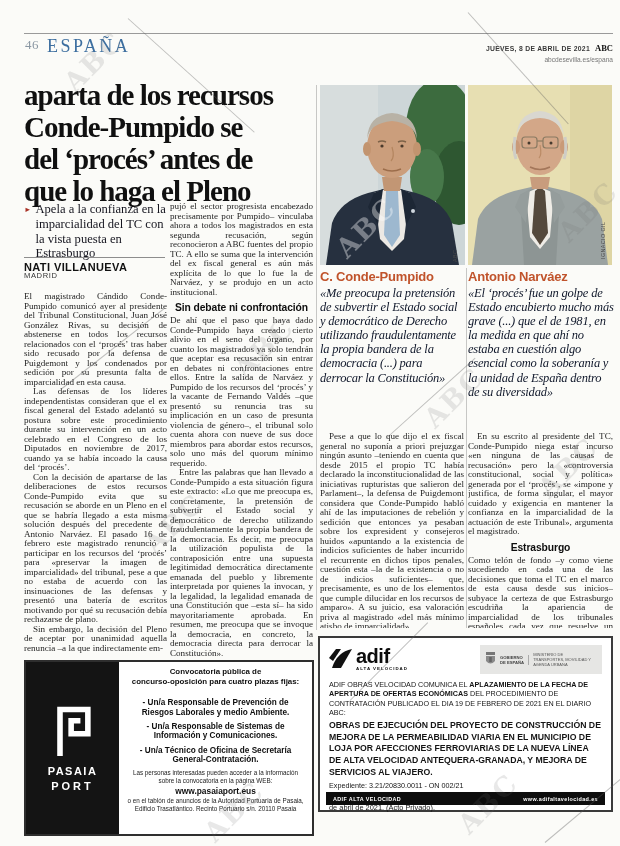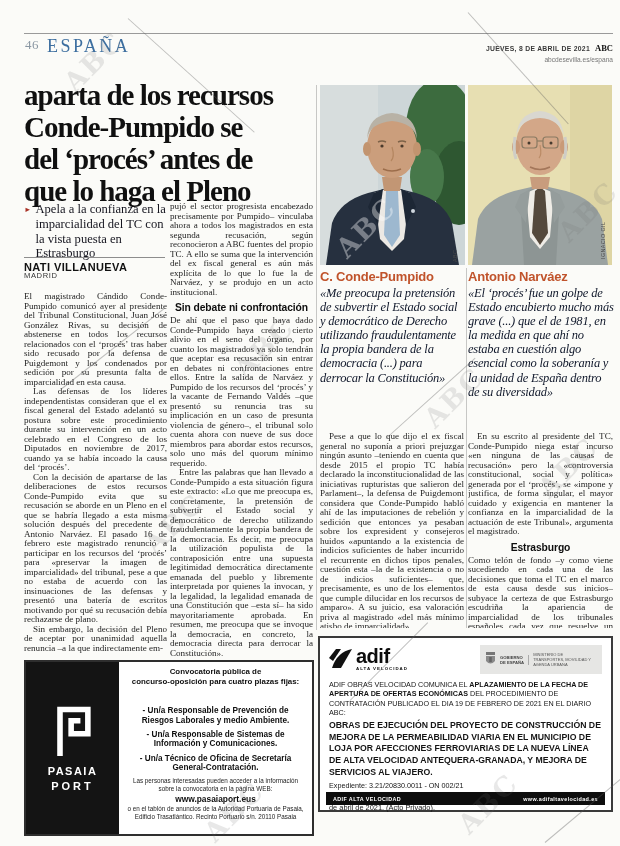--- a/index.html
+++ b/index.html
@@ -58,21 +58,21 @@
   .vr1{left:316px;top:85px;height:545px}
   .vr2{left:466px;top:268px;height:360px}
 
   
   .ad-pasaia{left:24px;top:660px;width:290px;height:176px;border:2px solid #2e2e2e;background:#fff;display:flex}
   .pasaia-panel{width:93px;background:#141414;color:#fff;display:flex;flex-direction:column;
                 align-items:center;justify-content:center;gap:3px}
   .pasaia-name{font-family:"Liberation Sans",sans-serif;font-weight:700;font-size:11px;letter-spacing:1.5px;margin-top:6px}
   .pasaia-port{font-family:"Liberation Sans",sans-serif;font-weight:700;font-size:11px;letter-spacing:3px}
   .pasaia-body{flex:1;padding:5px 7px 3px;text-align:center;font-family:"Liberation Sans",sans-serif;color:#0f0f0f}
-  .pasaia-title{font-size:7.9px;font-weight:700;line-height:9.6px;margin-bottom:20px}
+  .pasaia-title{font-size:7.9px;font-weight:700;line-height:9.6px;margin-bottom:12px}
   .pasaia-item{font-size:8.2px;font-weight:700;line-height:9.6px;margin-bottom:4.5px}
   .pasaia-note{font-size:6.3px;line-height:7.6px;color:#222;margin-top:1px}
   .pasaia-web{font-size:8.4px;font-weight:700;margin:2px 0 1px}
 
   
   .ad-adif{left:318px;top:636px;width:295px;height:176px;border:2px solid #3a3a3a;background:#fff;
            font-family:"Liberation Sans",sans-serif;color:#151515;padding:7px 9px 0}
   .adif-head{display:flex;justify-content:space-between;align-items:center;margin-bottom:6px}
   .adif-logo{display:flex;align-items:flex-start;gap:3px}
   .adif-word{font-weight:700;font-size:20px;line-height:17px;letter-spacing:-.5px;color:#0c0c0c}

